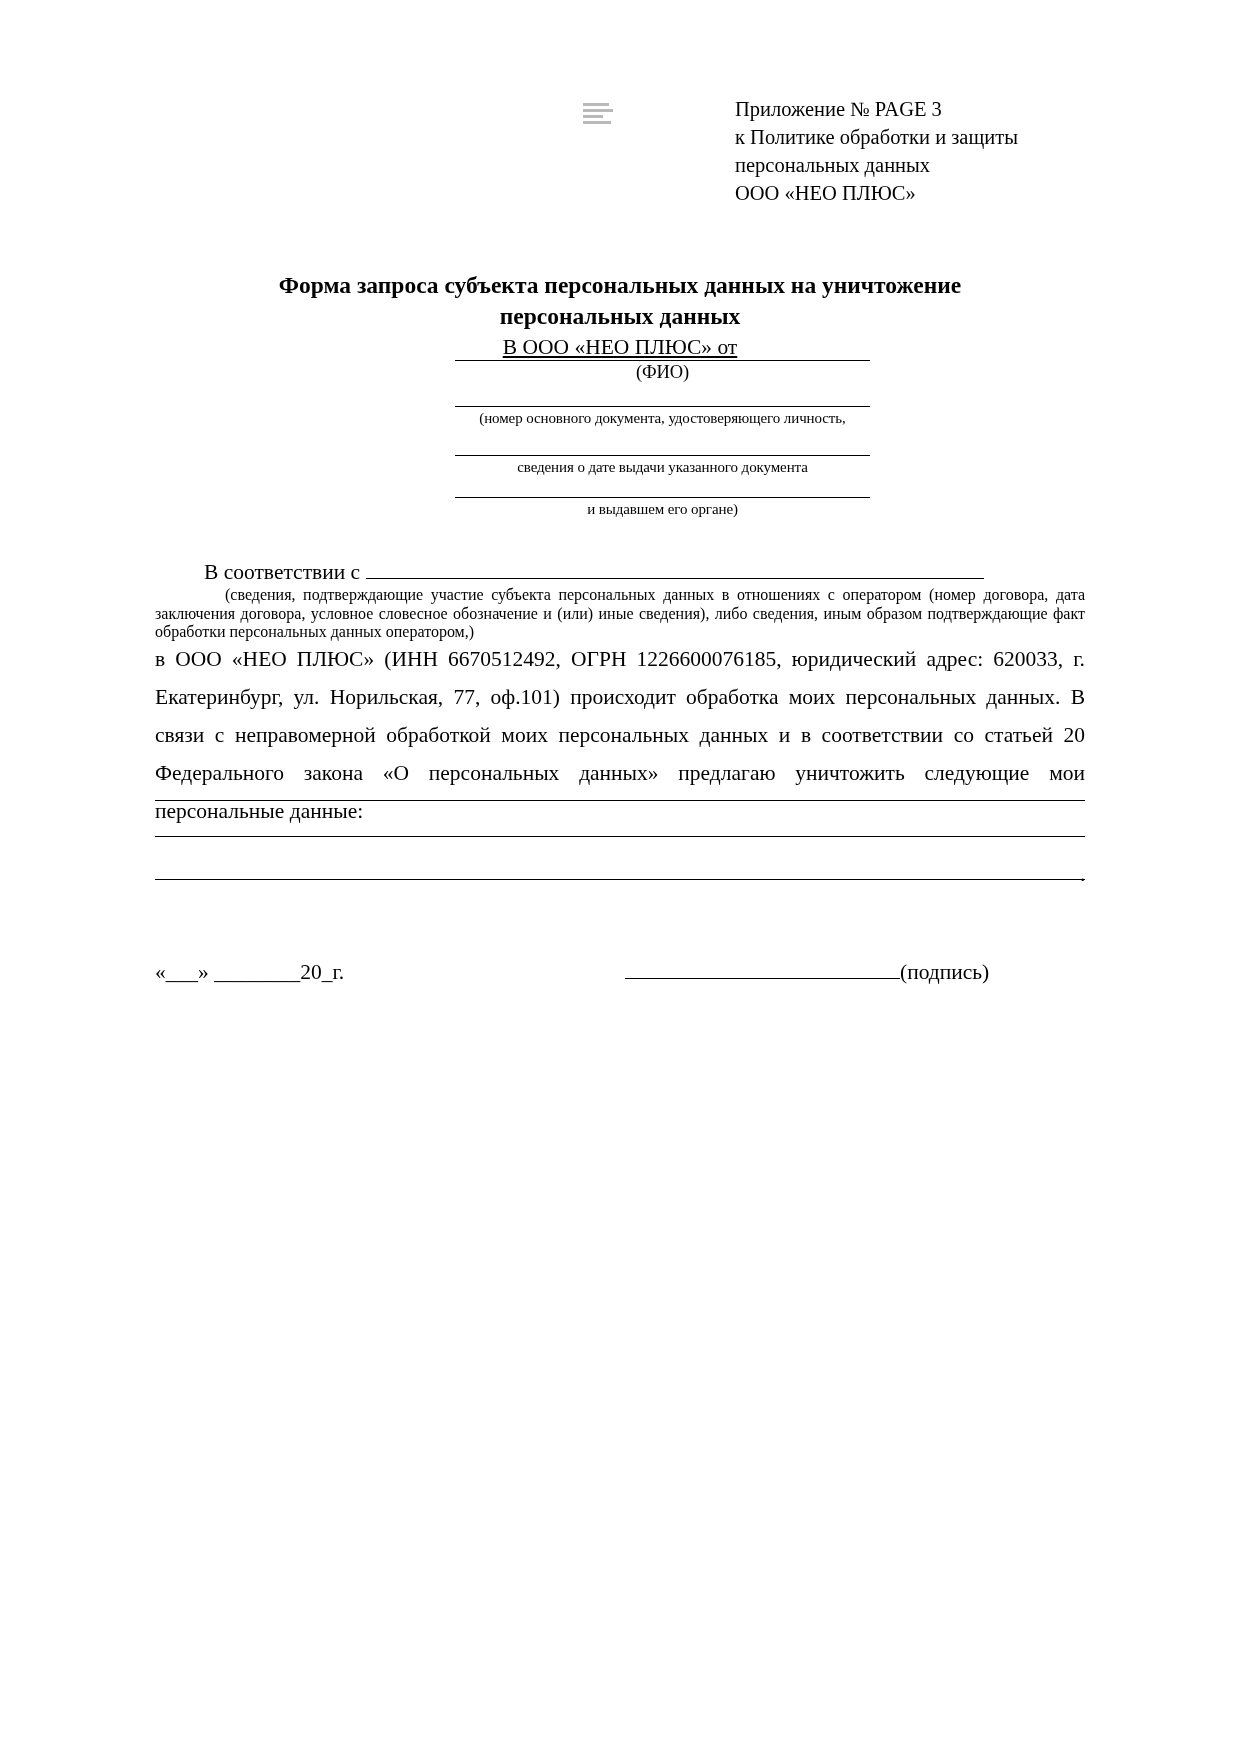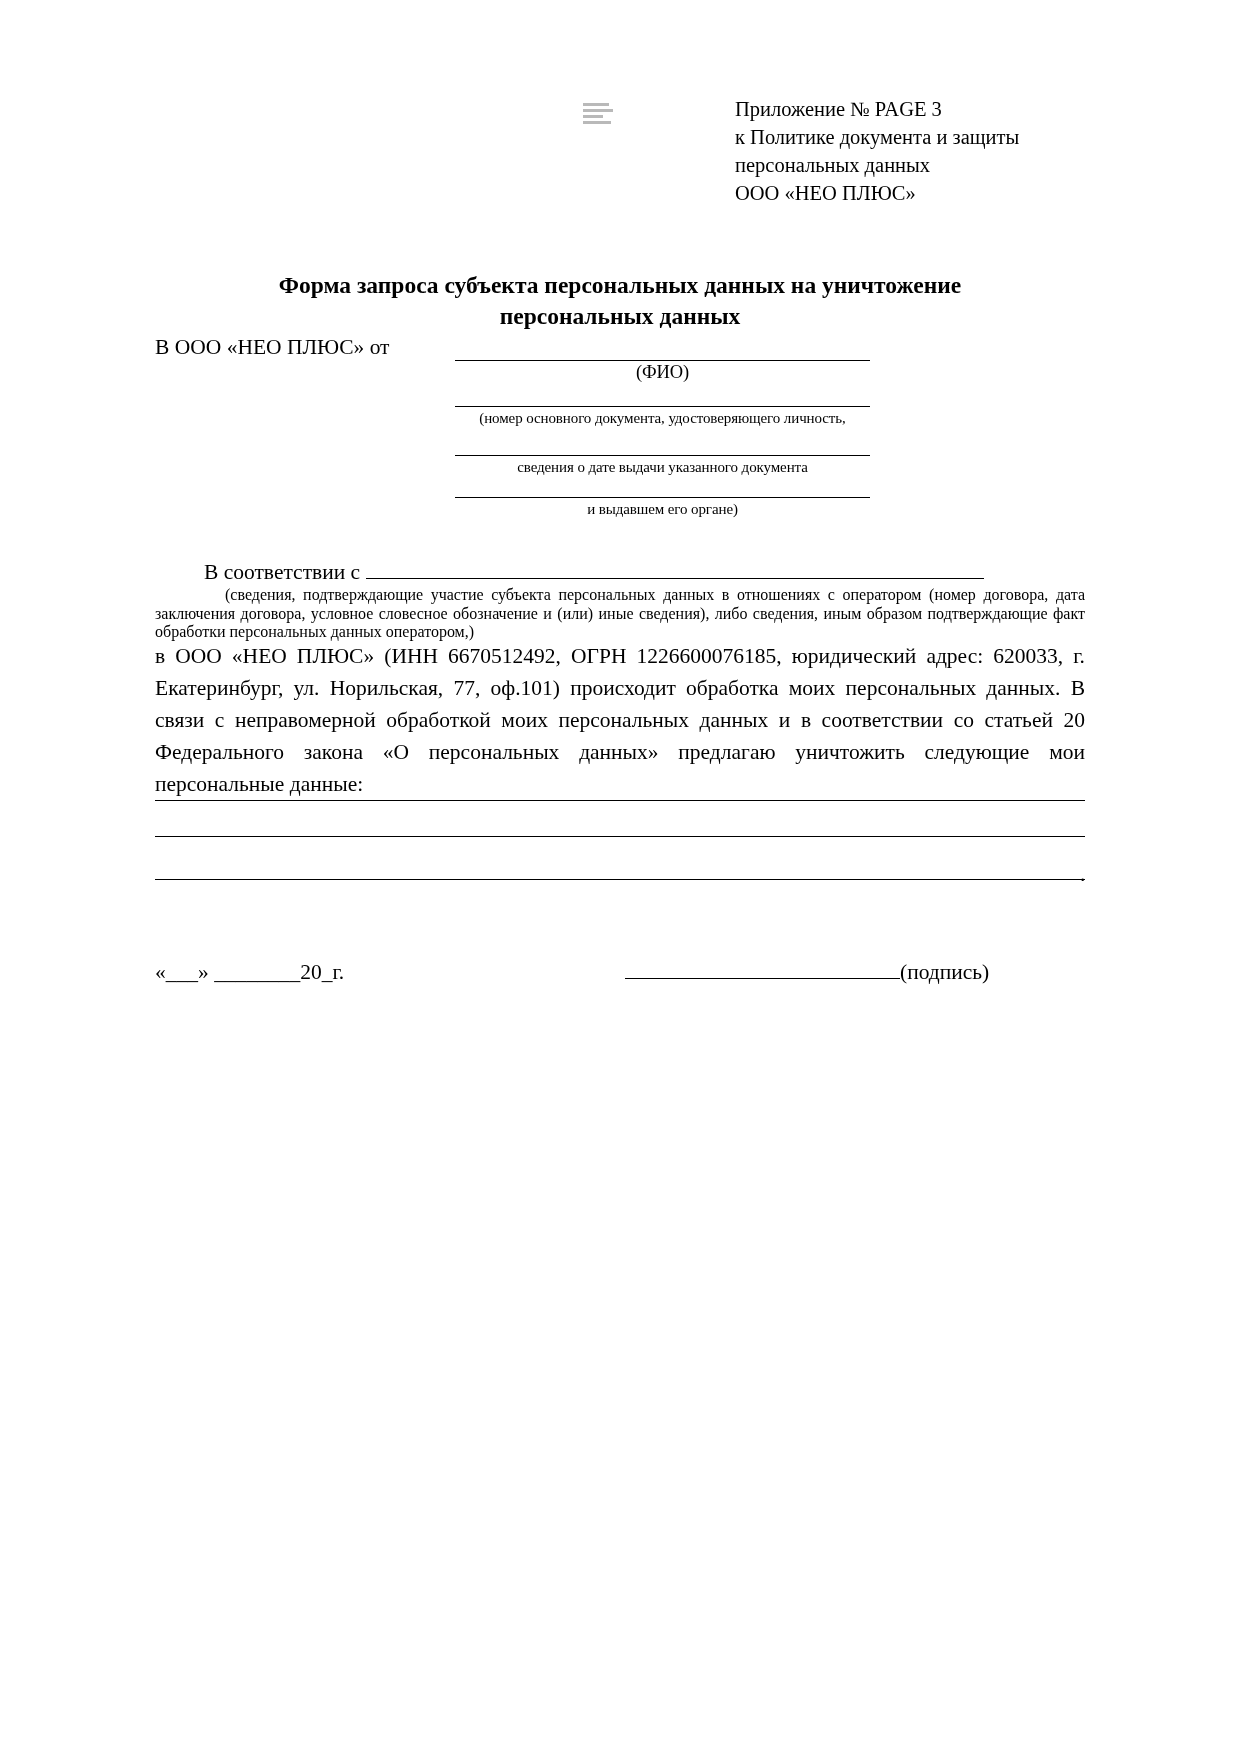--- a/index.html
+++ b/index.html
@@ -72,22 +72,24 @@
   }
 
   
   .addressee {
     position: absolute;
     top: 333px;
     left: 155px;
     width: 930px;
   }
   .addressee .line1 {
-    font-size: 21.5px;
-    line-height: 28px;
+    text-align: center;
+    font-size: 21.5px;
+    line-height: 28px;
+    text-decoration: underline;
   }
   .rule-group {
     position: absolute;
     left: 455px;
     width: 415px;
   }
   .rule {
     border-bottom: 1.6px solid #000;
     height: 0;
     width: 100%;
@@ -128,21 +130,21 @@
     text-align: justify;
   }
   .small-note .indent { padding-left: 70px; }
 
   .main-para {
     position: absolute;
     top: 640px;
     left: 155px;
     width: 930px;
     font-size: 21.5px;
-    line-height: 32px;
+    line-height: 38px;
     text-align: justify;
   }
 
   .blank-rule {
     position: absolute;
     left: 155px;
     width: 930px;
     border-bottom: 1.7px solid #000;
     height: 0;
   }
@@ -205,21 +207,21 @@
 
   <div class="header-zone">
     <div class="doc-glyph">
       <i class="l1"></i>
         <i class="l2"></i>
         <i class="l3"></i>
         <i class="l4"></i>
     </div>
     <div class="header-right">
       <div>Приложение №  PAGE 3</div>
-      <div>к Политике документа и защиты</div>
+      <div>к Политике обработки и защиты</div>
       <div>персональных данных</div>
       <div>ООО «НЕО ПЛЮС»</div>
     </div>
   </div>
 
   <div class="title">
     <div>Форма запроса субъекта персональных данных на уничтожение</div>
     <div>персональных данных</div>
   </div>
 

